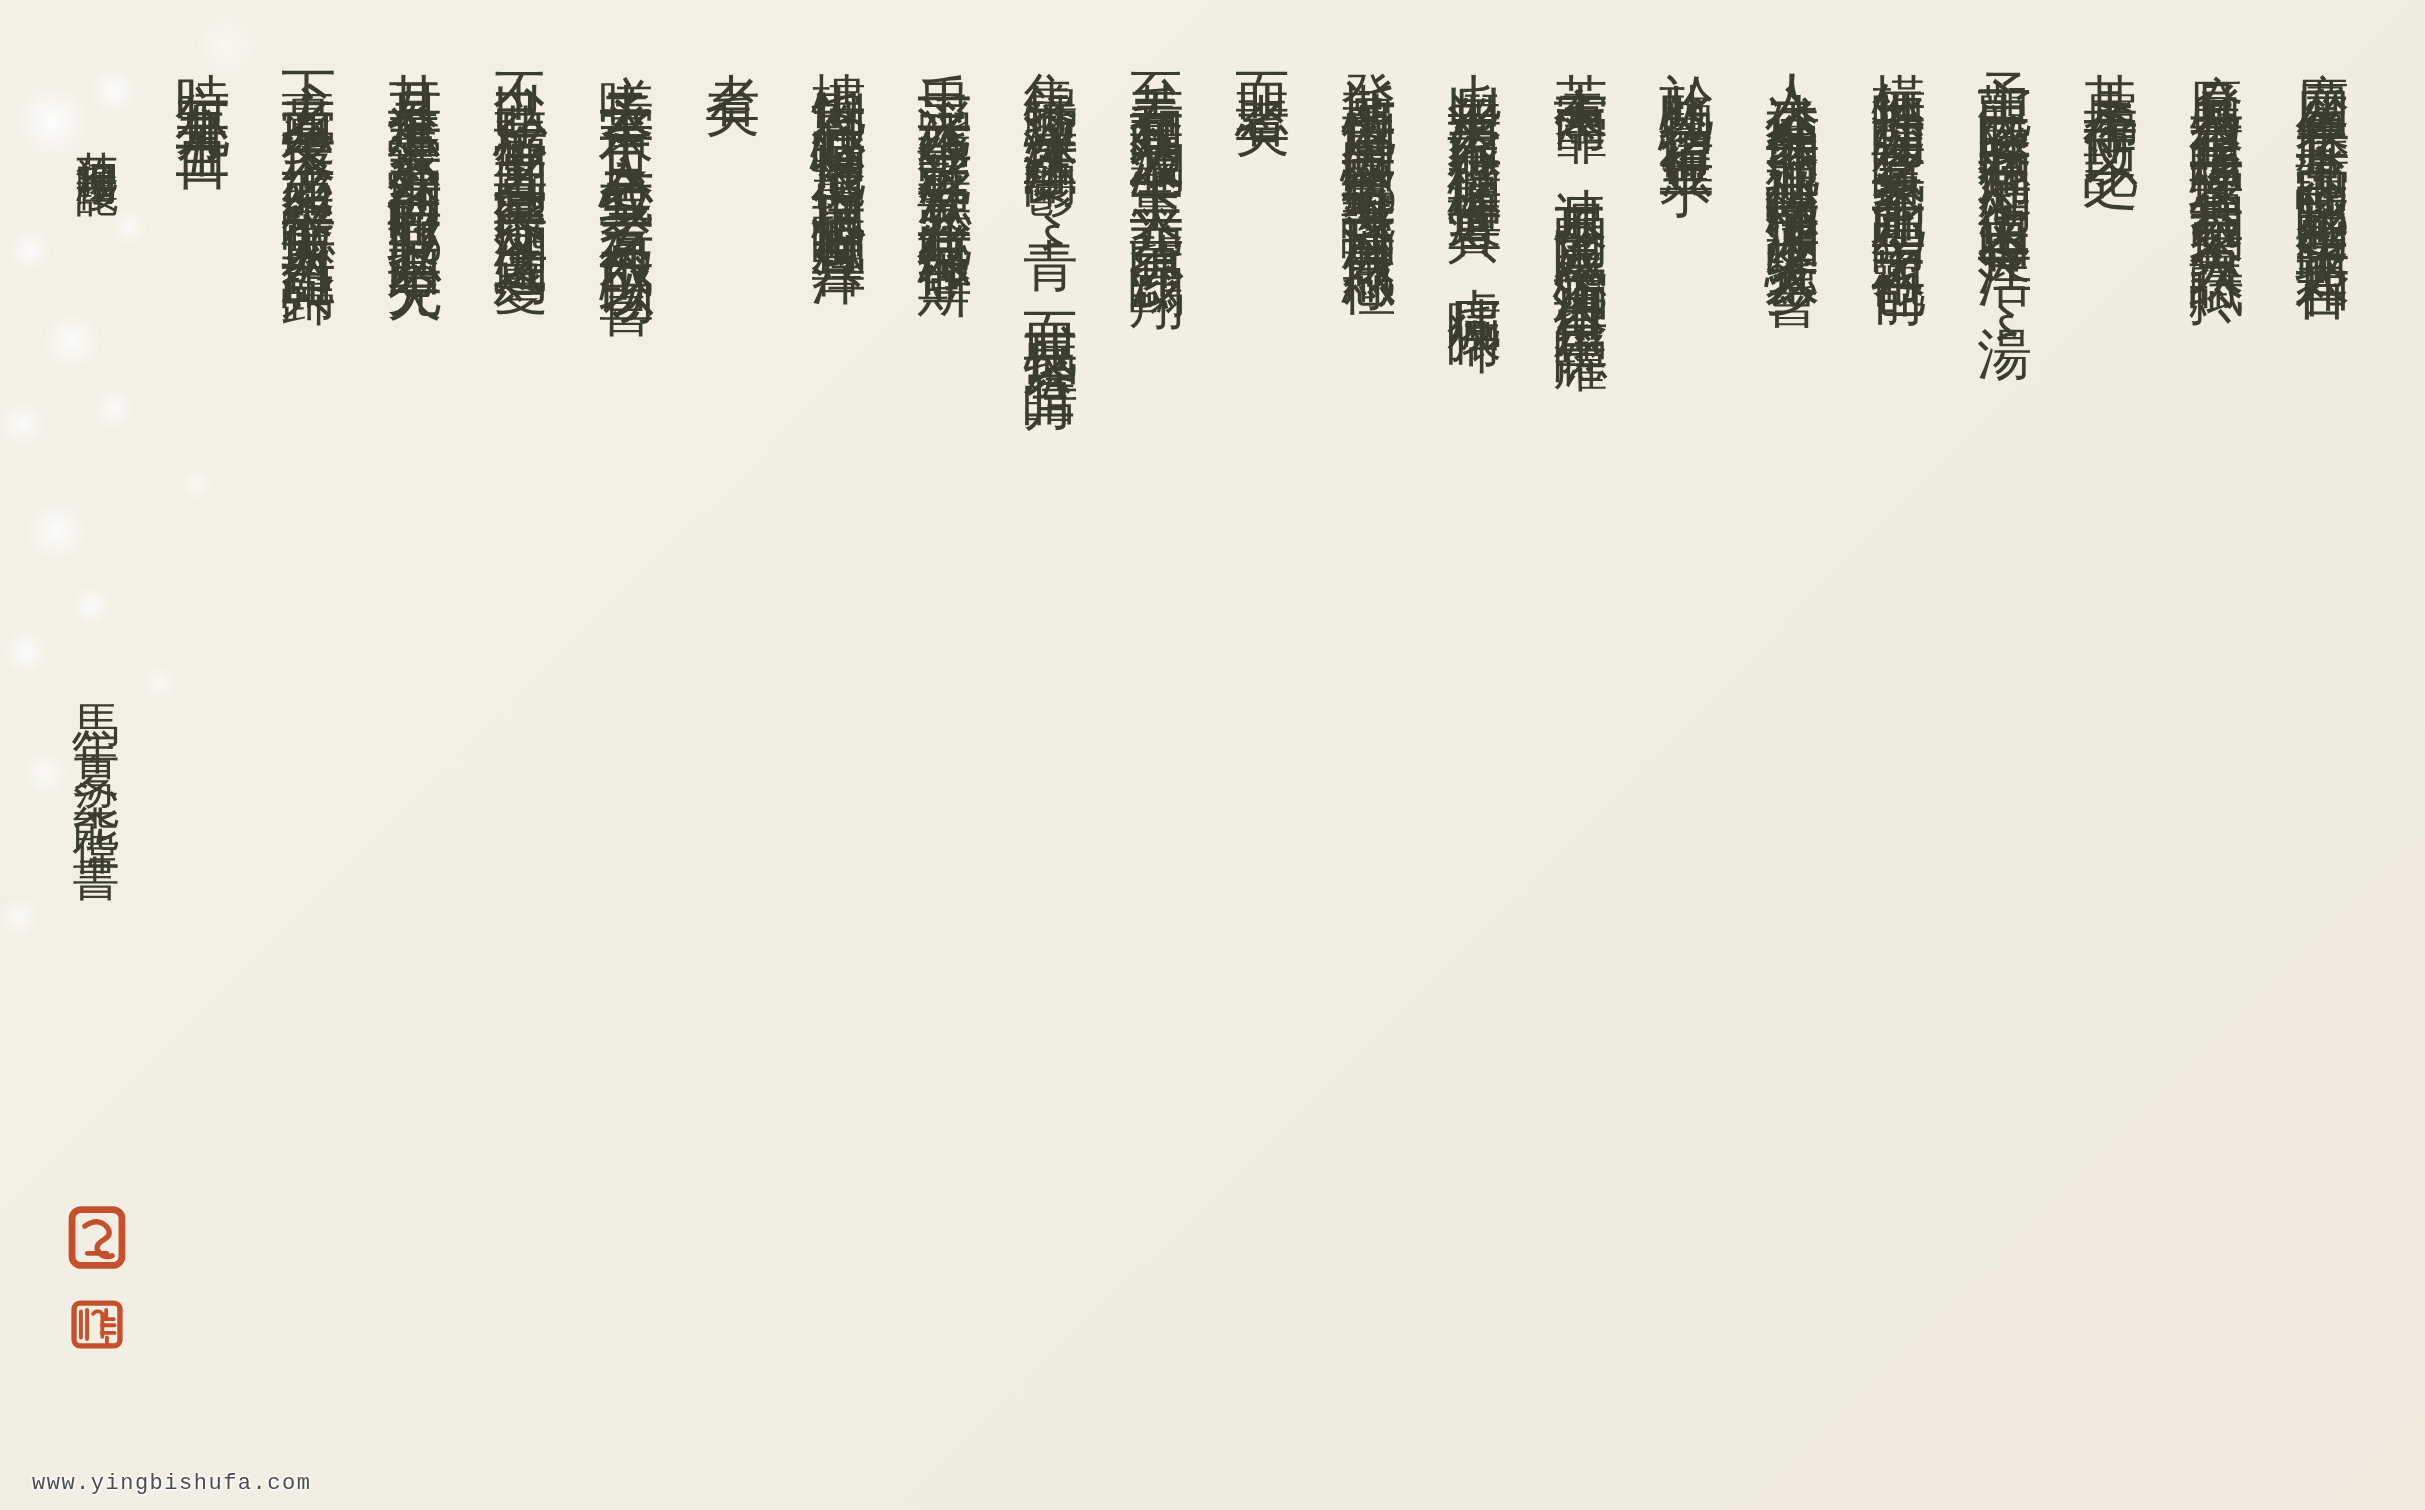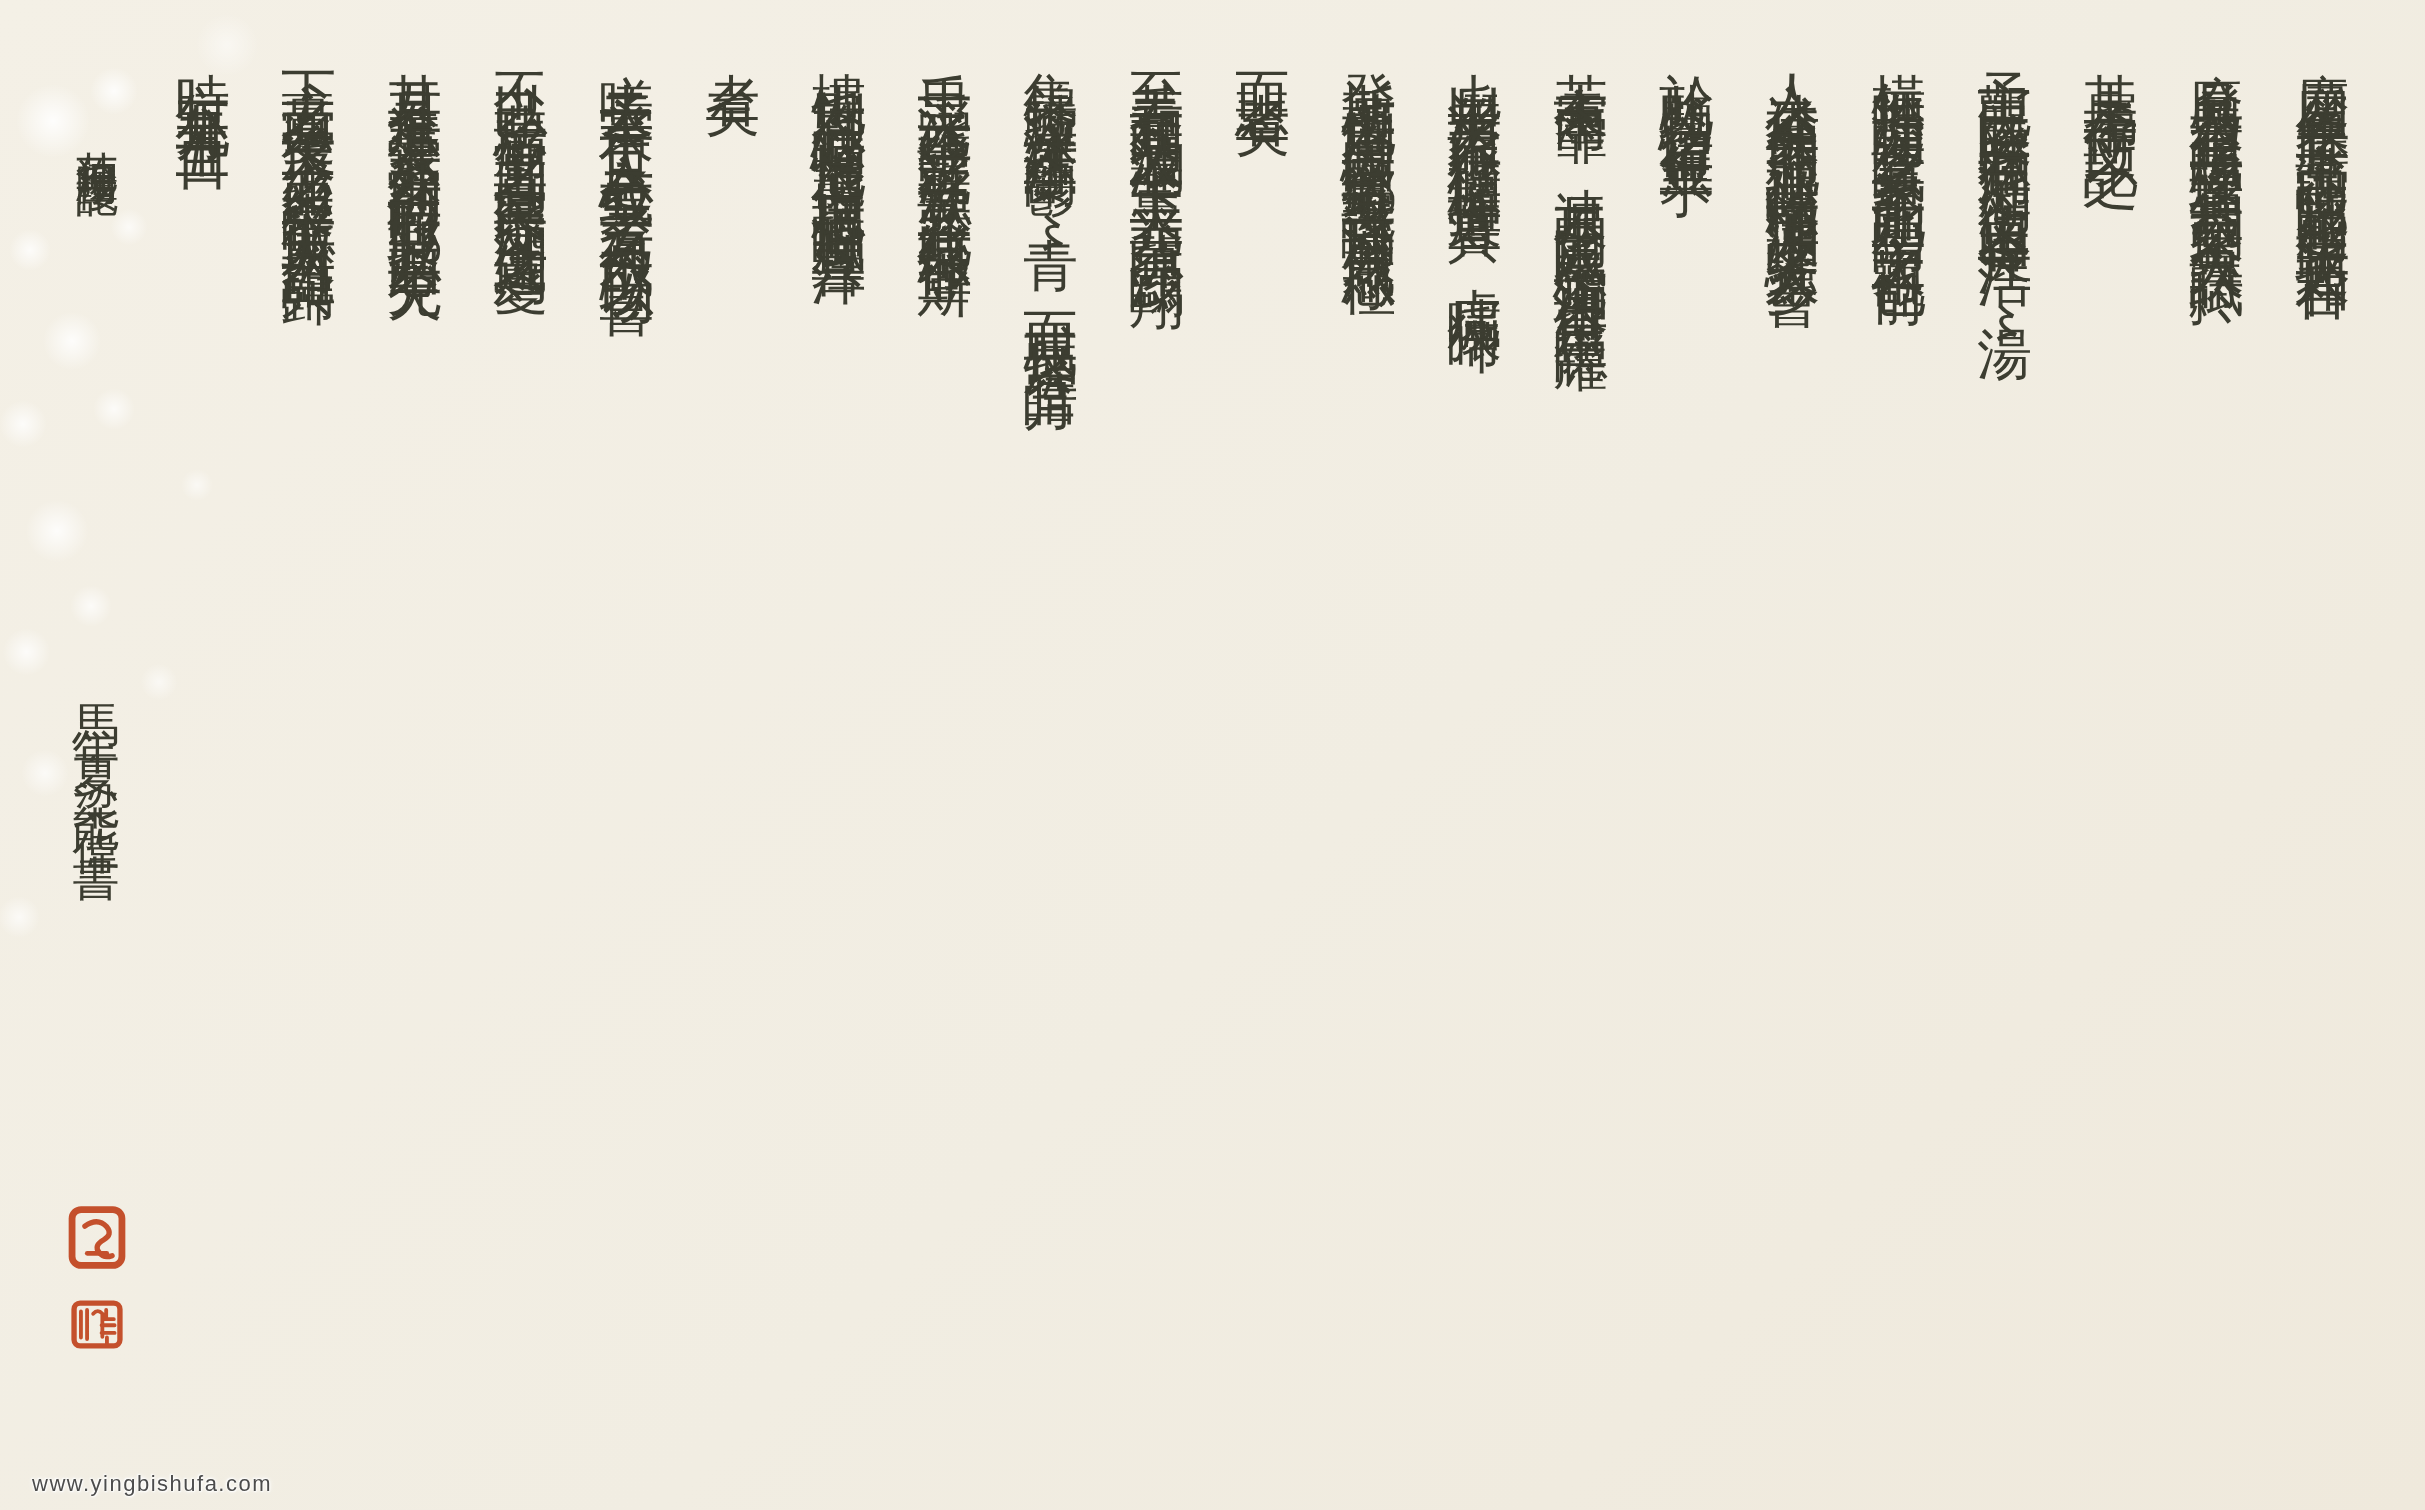--- a/index.html
+++ b/index.html
@@ -66,21 +66,21 @@
     position: absolute;
     left: 50%;
     transform: translateX(-50%);
   }
   .seal-1 { top: 1176px; width: 59px; height: 65px; }
   .seal-2 { top: 1269px; width: 52px; height: 49px; }
   .watermark {
     position: absolute;
     left: 32px;
     top: 1471px;
-    font-family: Liberation Sans, sans-serif;
+    font-family: Liberation Mono, monospace;
     font-size: 22px;
     letter-spacing: 1.5px;
     color: #4c4c4c;
     text-shadow:
       0 0 3.8px #ffffff, 0 0 6px #ffffff,
       0.8px 0.8px 1.5px #ffffff, -0.8px -0.8px 1.5px #ffffff;
     text-align: right;
   }
 </style>
 </head>

